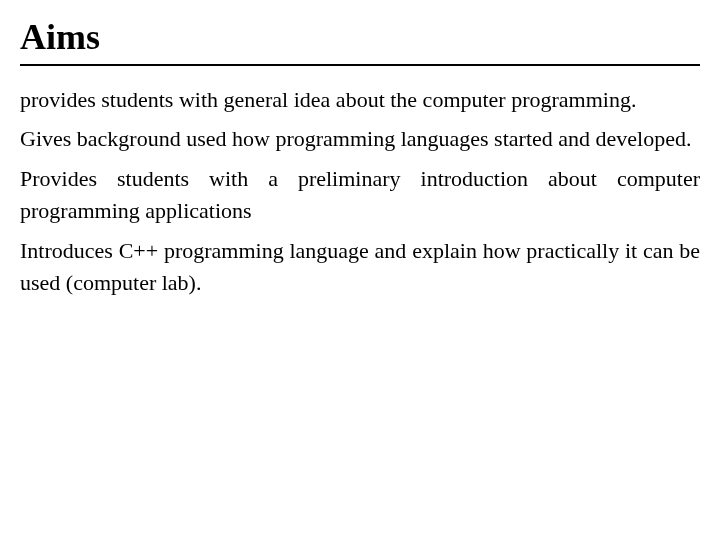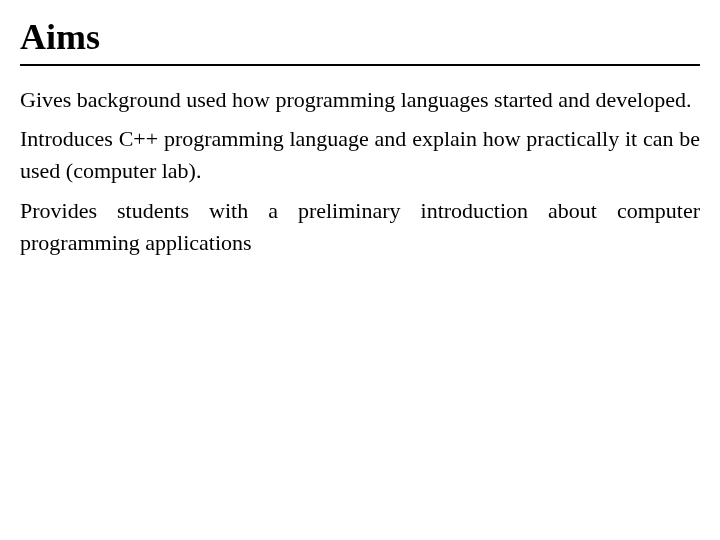--- a/index.html
+++ b/index.html
@@ -55,20 +55,21 @@
   </style>
 </head>
 <body>
 
 <div class="page-container">
   <div class="title-section">
     <h1 class="page-title">Aims</h1>
   </div>
 
   <div class="content-section">
+    <p class="bullet-item">provides students with general idea about the computer programming.</p>
 
     <p class="bullet-item">Gives  background  used  how  programming  languages started and developed.</p>
 
+    <p class="bullet-item">Provides  students with a preliminary introduction about computer programming applications</p>
+
     <p class="bullet-item">Introduces C++ programming language and explain how practically it can be used (computer lab).</p>
-
-    <p class="bullet-item">Provides  students with a preliminary introduction about computer programming applications</p>
   </div>
 </div>
 
 </body></html>

